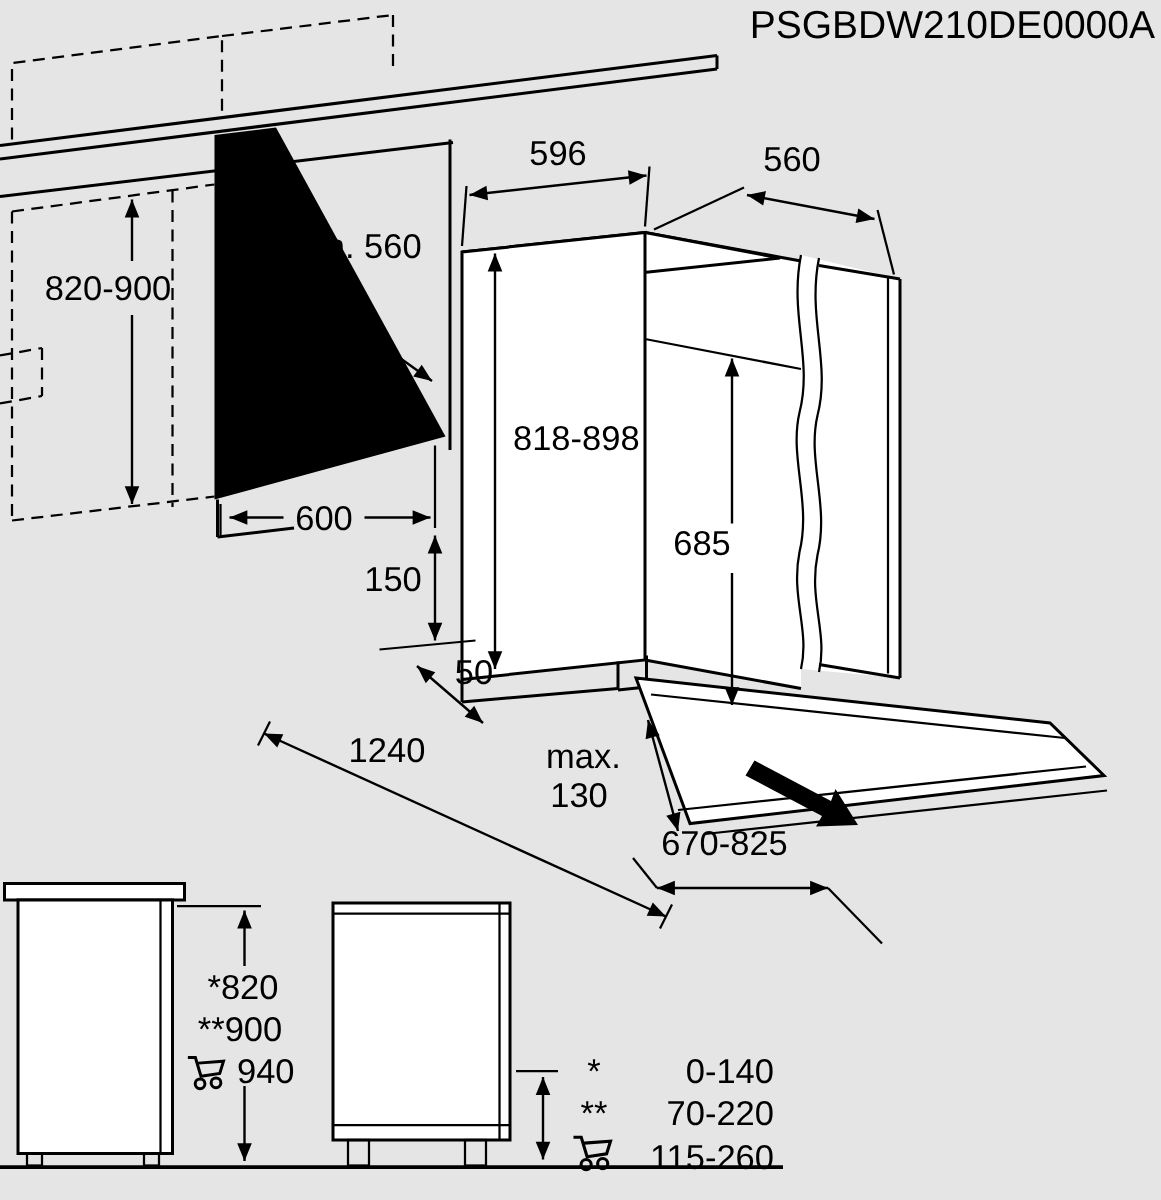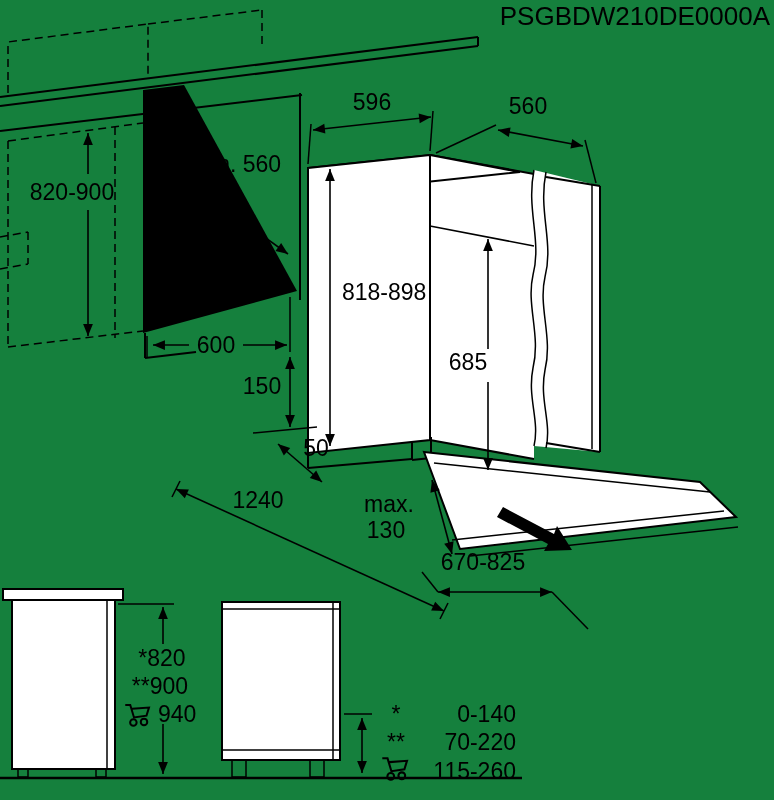--- a/index.html
+++ b/index.html
@@ -1,16 +1,16 @@
 <!DOCTYPE html>
 <html><head>
 <meta charset="utf-8">
 <style>
   html,body{margin:0;padding:0;background:#fff}
-  .page{width:774px;height:800px;background:#15803d;position:relative;overflow:hidden;font-family:"Liberation Sans",sans-serif}
+  .page{width:774px;height:800px;background:#e5e5e5;position:relative;overflow:hidden;font-family:"Liberation Sans",sans-serif}
   svg{display:block}
   text{font-family:"Liberation Sans",sans-serif;font-size:23px;fill:#000}
   .code{font-size:26px}
   .s2{stroke:#000;stroke-width:2;fill:none;stroke-linecap:butt}
   .s1{stroke:#000;stroke-width:1.5;fill:none;stroke-linecap:butt}
   .dash{stroke:#000;stroke-width:1.5;fill:none;stroke-dasharray:8 5}
   .dl{stroke:#000;stroke-width:1.6;fill:none}
   .wf{fill:#fff;stroke:#000;stroke-width:2}
   .wf0{fill:#fff;stroke:none}
 </style>

